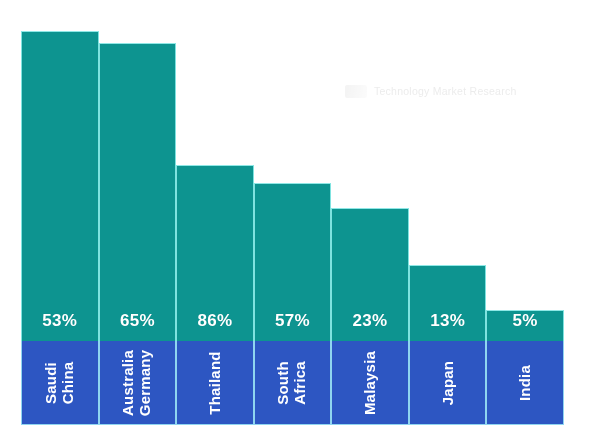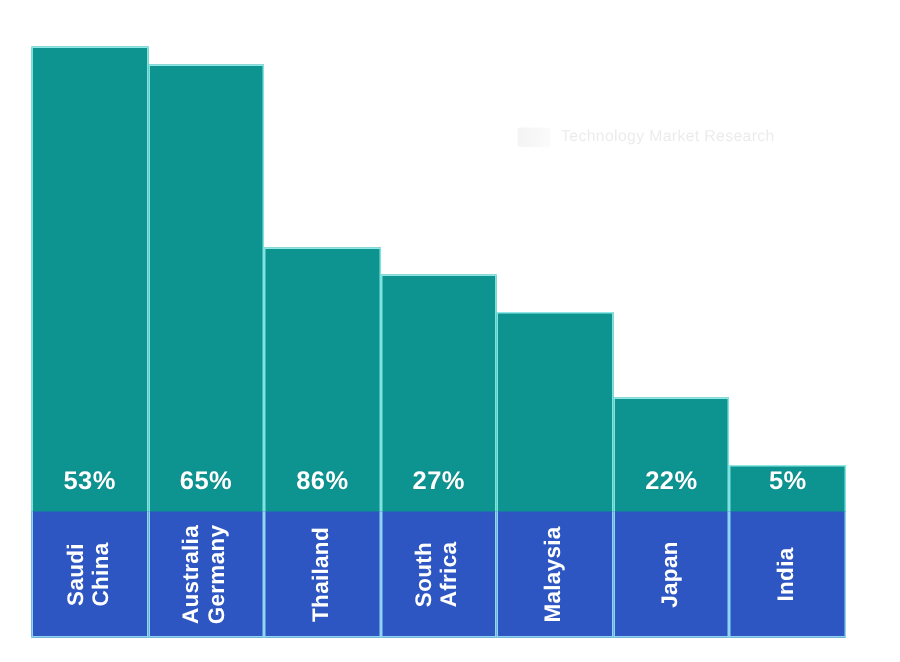--- a/index.html
+++ b/index.html
@@ -162,39 +162,40 @@
         <div class="bar-fill" style="top: 165px; height: 260px; background: rgb(13, 148, 144);"></div>
         <div class="val-label">86%</div>
         <div class="bar-foot" style="background: rgb(45, 86, 194);">
           <div class="cat-label">
             <span class="cat-line">Thailand</span>
           </div>
         </div>
       </div>
       <div class="bar-col" style="left: 232.714px; width: 77.5714px;">
         <div class="bar-fill" style="top: 183px; height: 242px; background: rgb(13, 148, 144);"></div>
-        <div class="val-label">27%</div>
+        <div class="val-label">57%</div>
         <div class="bar-foot" style="background: rgb(45, 86, 194);">
           <div class="cat-label">
             <span class="cat-line">South</span>
             <span class="cat-line">Africa</span>
           </div>
         </div>
       </div>
       <div class="bar-col" style="left: 310.286px; width: 77.5714px;">
         <div class="bar-fill" style="top: 208px; height: 217px; background: rgb(13, 148, 144);"></div>
+        <div class="val-label">23%</div>
         <div class="bar-foot" style="background: rgb(45, 86, 194);">
           <div class="cat-label">
             <span class="cat-line">Malaysia</span>
           </div>
         </div>
       </div>
       <div class="bar-col" style="left: 387.857px; width: 77.5714px;">
         <div class="bar-fill" style="top: 265px; height: 160px; background: rgb(13, 148, 144);"></div>
-        <div class="val-label">22%</div>
+        <div class="val-label">13%</div>
         <div class="bar-foot" style="background: rgb(45, 86, 194);">
           <div class="cat-label">
             <span class="cat-line">Japan</span>
           </div>
         </div>
       </div>
       <div class="bar-col" style="left: 465.429px; width: 77.5714px;">
         <div class="bar-fill" style="top: 310px; height: 115px; background: rgb(13, 148, 144);"></div>
         <div class="val-label">5%</div>
         <div class="bar-foot" style="background: rgb(45, 86, 194);">

